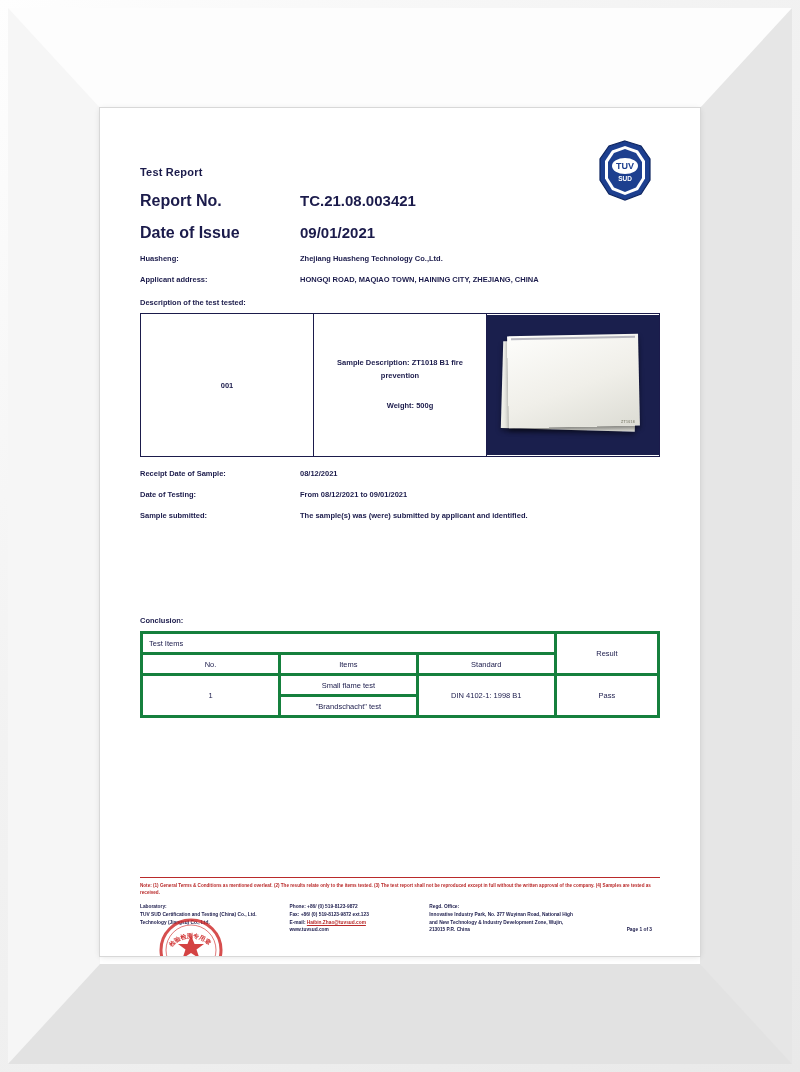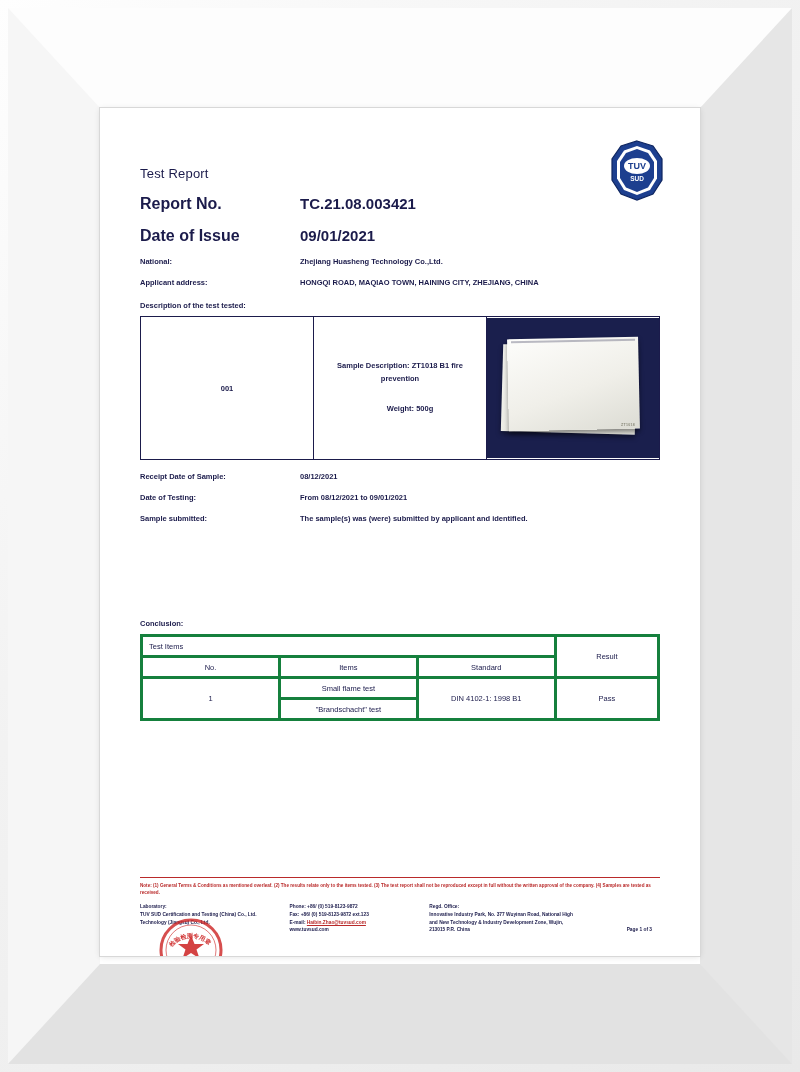--- a/index.html
+++ b/index.html
@@ -65,31 +65,31 @@
     box-sizing: border-box;
     padding: 36px 40px 12px 40px;
     font-size: 8px;
     color: #1a1a38;
     overflow: hidden;
   }
 
   
   .tuv-logo {
     position: absolute;
-    right: 32px;
+    right: 44px;
     top: 32px;
     width: 62px;
     height: 62px;
   }
   .tuv-logo svg { display:block; }
 
   
   .doc-title {
-    font-size: 13px;
-    font-weight: normal;
+    font-size: 11px;
+    font-weight: bold;
     color: #1b1b4b;
     margin: 22px 0 0 0;
     letter-spacing: .2px;
   }
   .kv-row {
     display: flex;
     margin-top: 14px;
     align-items: baseline;
   }
   .kv-row.big .k {
@@ -292,21 +292,21 @@
     <div class="kv-row big">
       <div class="k">Report No.</div>
       <div class="v">TC.21.08.003421</div>
     </div>
     <div class="kv-row big">
       <div class="k">Date of Issue</div>
       <div class="v">09/01/2021</div>
     </div>
 
     <div class="kv-row small">
-      <div class="k">National:</div>
+      <div class="k">Huasheng:</div>
       <div class="v">Zhejiang Huasheng Technology Co.,Ltd.</div>
     </div>
     <div class="kv-row small">
       <div class="k">Applicant address:</div>
       <div class="v">HONGQI ROAD, MAQIAO TOWN, HAINING CITY, ZHEJIANG, CHINA</div>
     </div>
 
     <div class="section-label">Description of the test tested:</div>
 
     <table class="sample">

